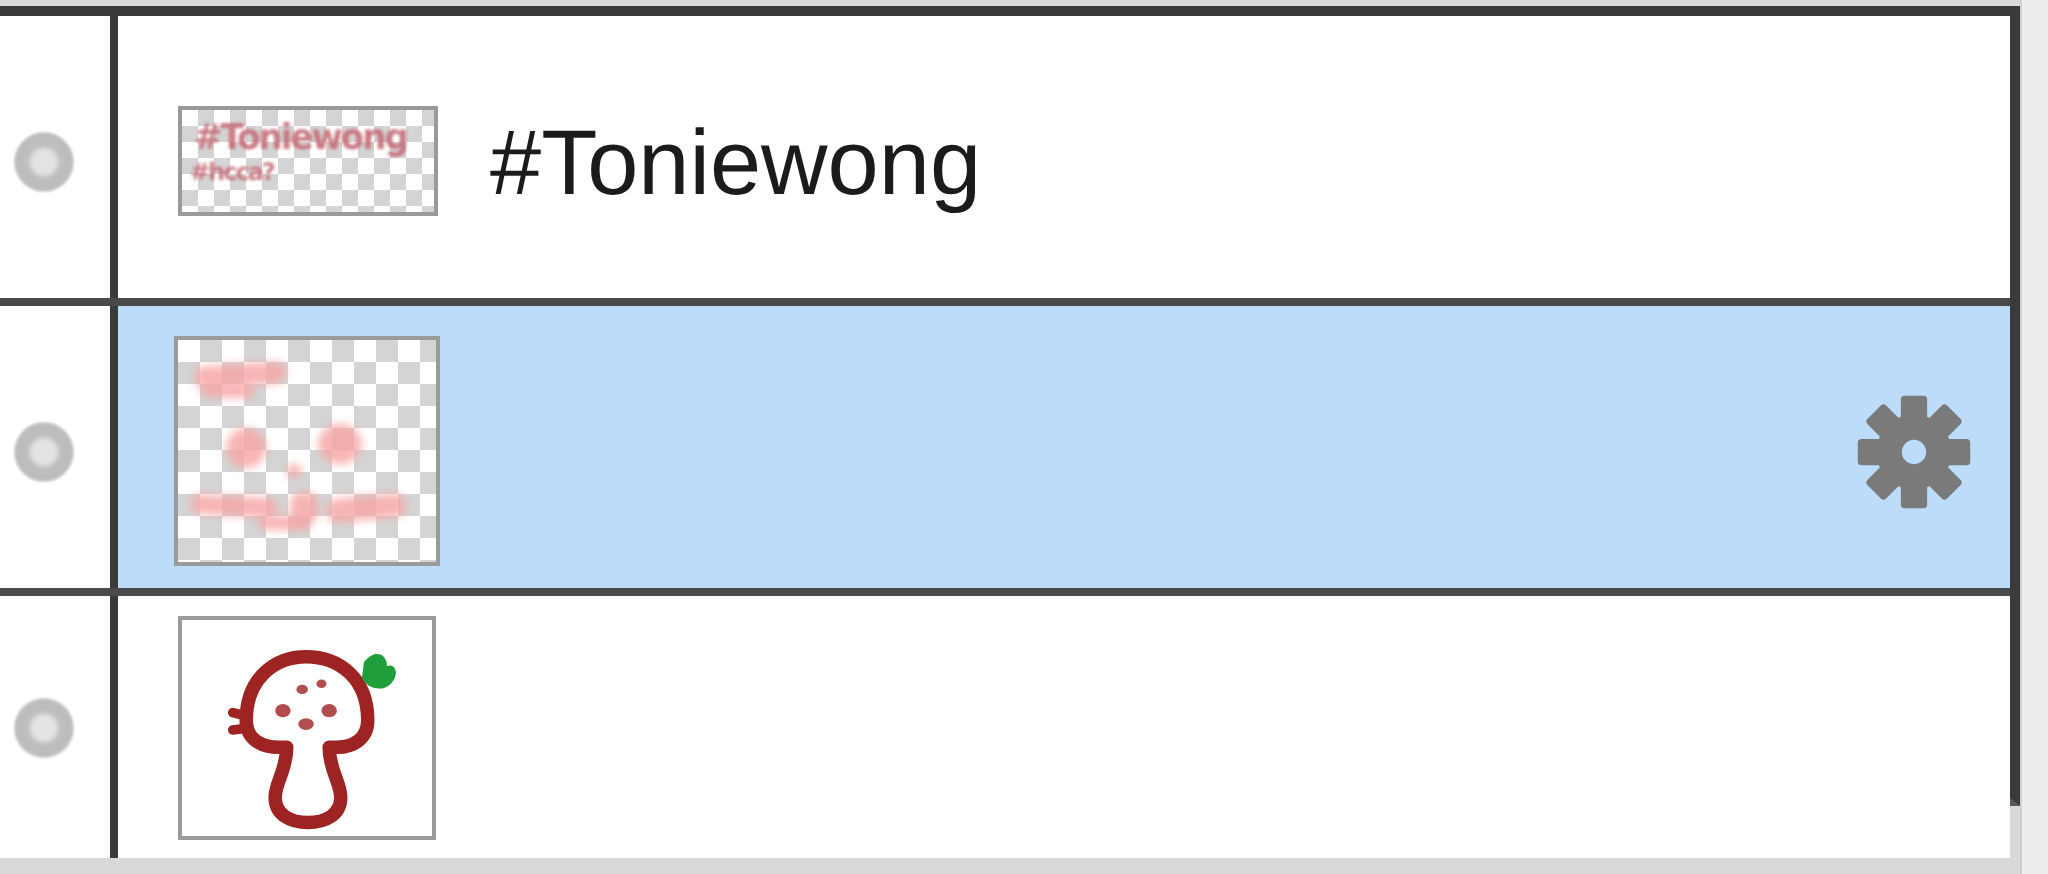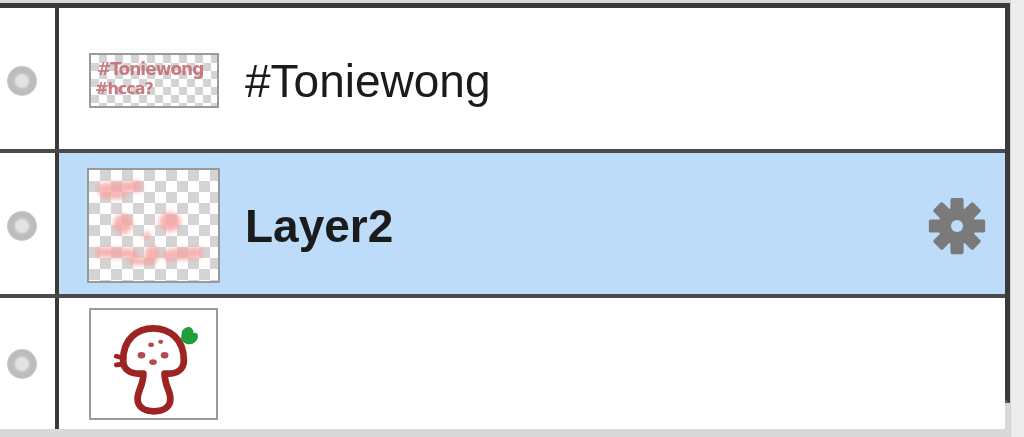--- a/index.html
+++ b/index.html
@@ -110,21 +110,21 @@
   .sig{
     position:absolute;
     color:#c6707a;
     font-family:"DejaVu Sans",sans-serif;
     font-weight:700;
     white-space:nowrap;
     filter:blur(0.7px);
     opacity:.92;
   }
   .sig.l1{ left:6px;  top:4px;  font-size:17px; letter-spacing:-1px; transform:scaleY(1.05); }
-  .sig.l2{ left:4px;  top:24px; font-size:16px; letter-spacing:-1px; }
+  .sig.l2{ left:4px;  top:24px; font-size:12px; letter-spacing:-1px; }
 
   .blob{
     position:absolute;
     background:#f6a7a7;
     filter:blur(2.2px);
     opacity:.85;
   }
 
   
   .layer-label{
@@ -182,21 +182,20 @@
       <div class="blob" style="left:12px;top:22px;width:26px;height:7px;border-radius:4px;"></div>
       <div class="blob" style="left:24px;top:44px;width:20px;height:20px;border-radius:50%;"></div>
       <div class="blob" style="left:70px;top:42px;width:22px;height:20px;border-radius:50%;"></div>
       <div class="blob" style="left:54px;top:62px;width:8px;height:7px;border-radius:50%;"></div>
       <div class="blob" style="left:6px;top:78px;width:44px;height:10px;border-radius:5px;transform:rotate(3deg);"></div>
       <div class="blob" style="left:56px;top:76px;width:14px;height:16px;border-radius:6px;"></div>
       <div class="blob" style="left:74px;top:78px;width:40px;height:12px;border-radius:6px;transform:rotate(-5deg);"></div>
       <div class="blob" style="left:40px;top:88px;width:26px;height:7px;border-radius:4px;"></div>
     </div>
 
-    <div class="layer-label" style="left:245px;">Layer2</div>
 
     <div class="gear-btn">
       <svg viewBox="0 0 64 64" aria-hidden="true">
         <g fill="#7a7a7a">
           <rect x="25" y="2" width="14" height="60" rx="2"></rect>
           <rect x="2" y="25" width="60" height="14" rx="2"></rect>
           <rect x="25" y="2" width="14" height="60" rx="2" transform="rotate(45 32 32)"></rect>
           <rect x="2" y="25" width="60" height="14" rx="2" transform="rotate(45 32 32)"></rect>
           <circle cx="32" cy="32" r="20"></circle>
         </g>

